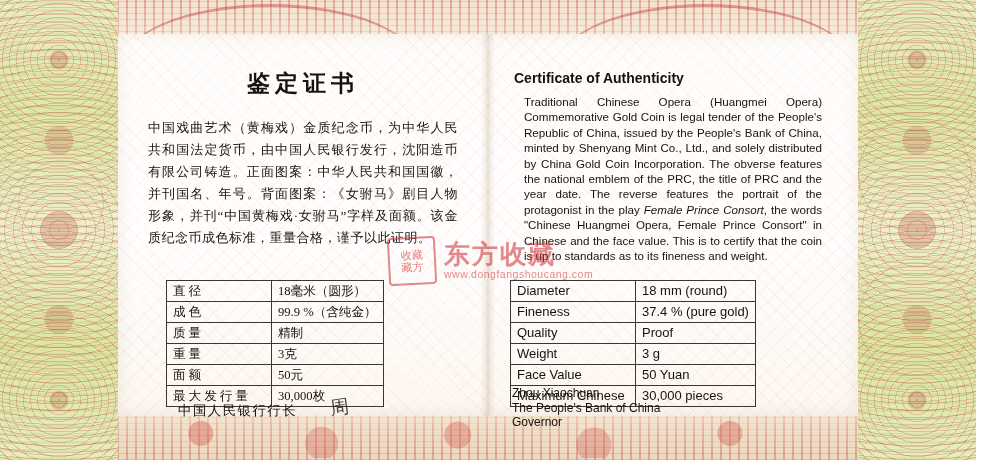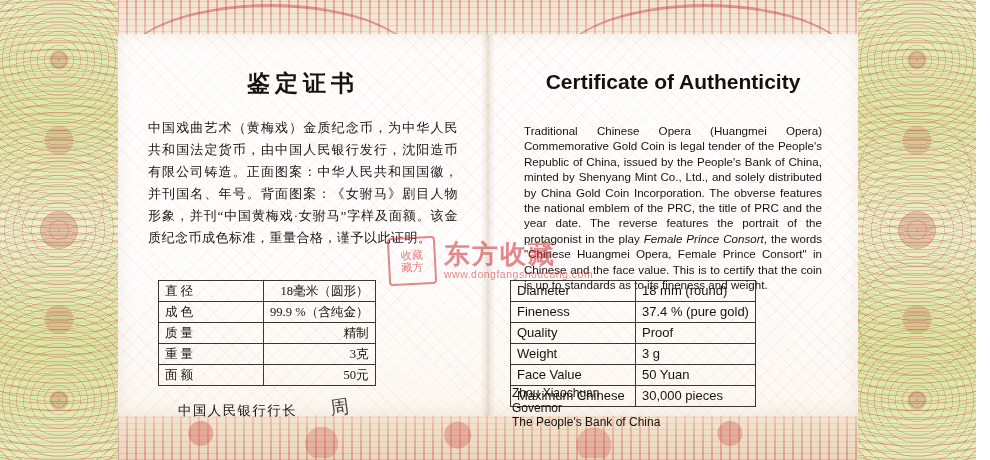--- a/index.html
+++ b/index.html
@@ -97,42 +97,42 @@
 
   .panel{position:absolute;top:0;bottom:0;padding:20px 26px;box-sizing:border-box;}
   .panel-cn{left:0;width:50%;}
   .panel-en{left:50%;width:50%;}
 
   h1.title-cn{
     margin:14px 0 18px 0;text-align:center;
     font-family:"Liberation Serif",serif;font-weight:700;font-size:23px;letter-spacing:5px;color:#16120f;
   }
   h1.title-en{
-    margin:16px 0 29px 0;text-align:center;
-    font-family:"Liberation Sans",sans-serif;font-weight:700;font-size:21px;color:#14110f;
+    margin:16px 0 8px 0;text-align:left;
+    font-family:"Liberation Sans",sans-serif;font-weight:700;font-size:14px;color:#14110f;
   }
 
   p.body-cn{
     margin:6px 4px;font-family:"Liberation Serif",serif;font-size:13px;line-height:22px;color:#1a1512;
     text-align:justify;text-justify:inter-ideograph;letter-spacing:.5px;
   }
   p.body-en{
     margin:0 10px;font-size:11.6px;line-height:15.4px;color:#17120f;text-align:justify;
   }
   .em{font-style:italic;}
 
   
   table.spec{
     border-collapse:collapse;font-size:12px;color:#16120f;
     position:absolute;
   }
   table.spec td{border:1px solid #3a3632;padding:2px 6px;line-height:16px;}
-  table.spec.cn{left:40px;right:30px;top:246px;font-family:"Liberation Serif",serif;font-size:12.6px;padding-left:24px;}
+  table.spec.cn{left:48px;right:30px;top:246px;font-family:"Liberation Serif",serif;font-size:12.6px;padding-left:24px;}
   table.spec.cn td.k{width:92px;letter-spacing:3px;}
-  table.spec.cn td.v{text-align:right;}
+  table.spec.cn td.v{text-align:left;}
   table.spec.en{left:22px;right:40px;top:246px;font-size:13px;}
   table.spec.en td.k{width:112px;}
   table.spec.en td.v{width:auto;}
 
   .sign-cn{
     position:absolute;left:60px;top:368px;font-family:"Liberation Serif",serif;
     font-size:13.4px;color:#17120f;letter-spacing:1.5px;text-align:center;
   }
   .sign-scribble{
     position:absolute;left:212px;top:358px;width:54px;height:26px;
@@ -208,20 +208,24 @@
             <td class="v">精制</td>
           </tr>
           <tr>
             <td class="k">重量</td>
             <td class="v">3克</td>
           </tr>
           <tr>
             <td class="k">面额</td>
             <td class="v">50元</td>
           </tr>
+          <tr>
+            <td class="k">最大发行量</td>
+            <td class="v">30,000枚</td>
+          </tr>
         </tbody>
       </table>
 
       <div class="sign-cn">中国人民银行行长</div>
       <div class="sign-scribble">周</div>
     </div>
 
     <div class="panel panel-en">
       <h1 class="title-en">Certificate of Authenticity</h1>
       <p class="body-en"><span>Traditional Chinese Opera (Huangmei Opera) Commemorative Gold Coin is legal tender of the People's Republic of China, issued by the People's Bank of China, minted by Shenyang Mint Co., Ltd., and solely distributed by China Gold Coin Incorporation. The obverse features the national emblem of the PRC, the title of PRC and the year date. The reverse features the portrait of the protagonist in the play </span><span class="em">Female Prince Consort</span><span>, the words "Chinese Huangmei Opera, Female Prince Consort" in Chinese and the face value. This is to certify that the coin is up to standards as to its fineness and weight.</span></p>
@@ -250,22 +254,22 @@
           </tr>
           <tr>
             <td class="k">Maximum Chinese</td>
             <td class="v">30,000 pieces</td>
           </tr>
         </tbody>
       </table>
 
       <div class="sign-en">
         <div>Zhou Xiaochuan</div>
+        <div>The People's Bank of China</div>
         <div>Governor</div>
-        <div>The People's Bank of China</div>
       </div>
     </div>
 
     <div class="watermark">
       <div class="wm-seal">
         <span>收藏</span>
         <span>藏方</span>
       </div>
       <div>
         <div class="wm-text">东方收藏</div>

